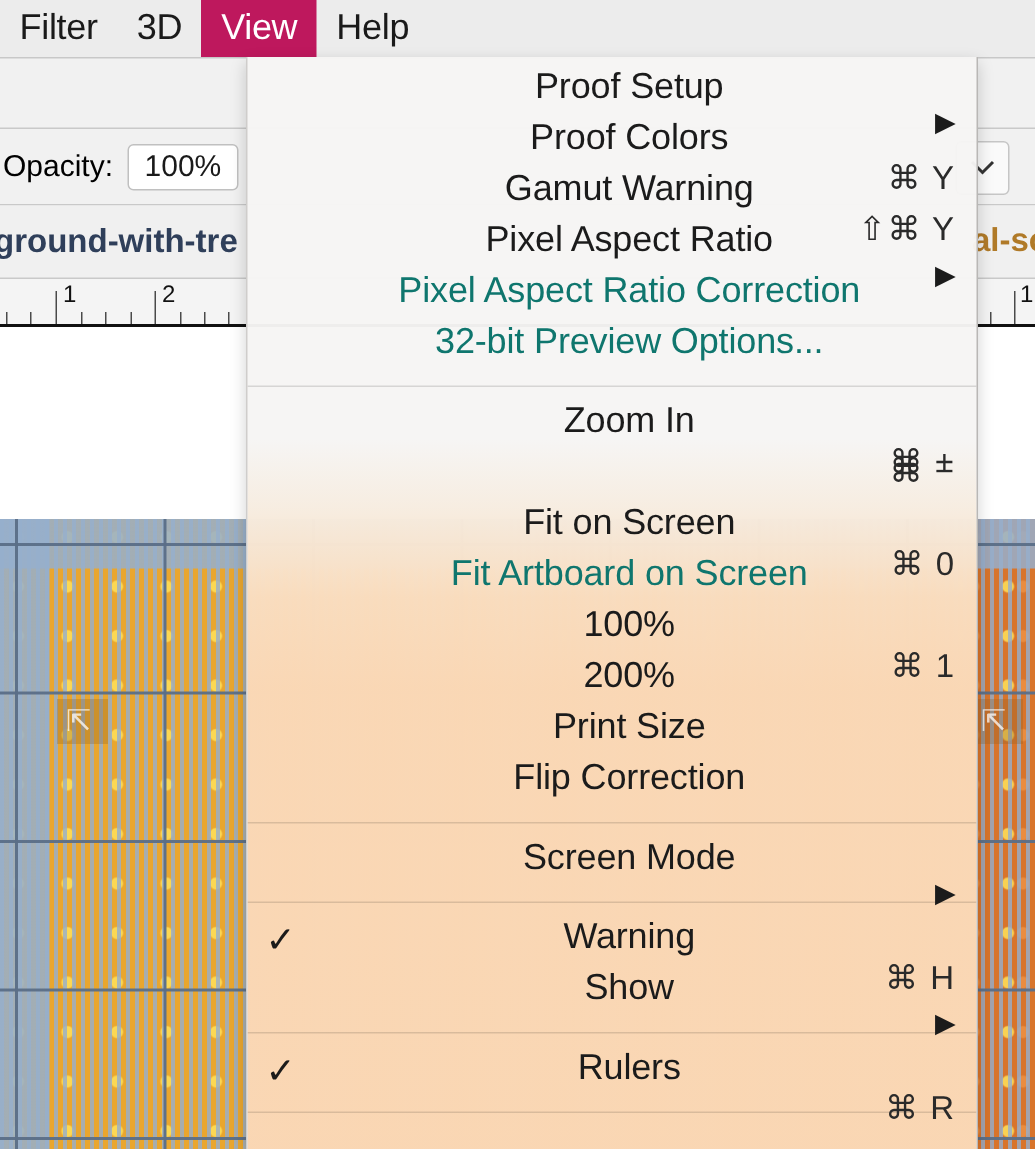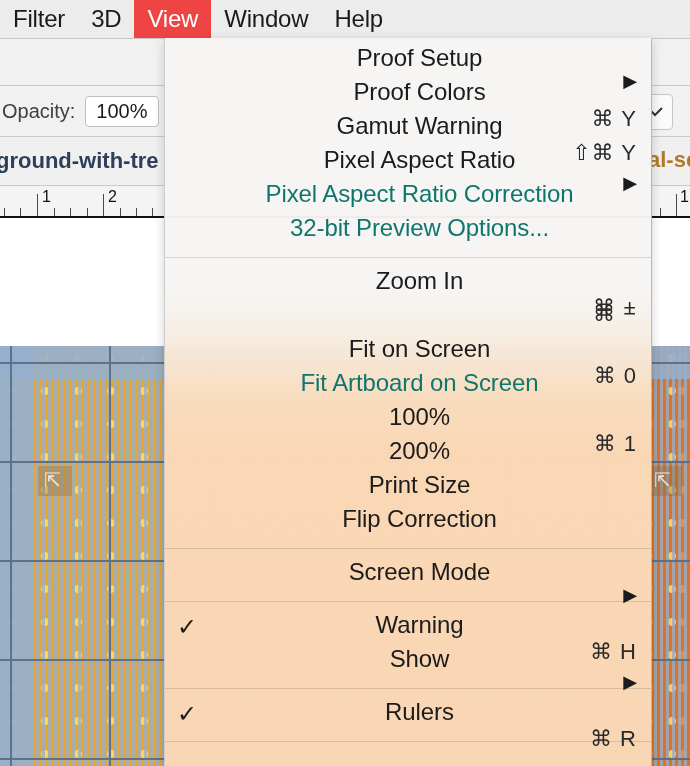--- a/index.html
+++ b/index.html
@@ -32,39 +32,39 @@
   }
   .mb-item {
     display: flex; align-items: center;
     padding: 0 13px;
     font-size: 24px;
     color: #1a1a1a;
     letter-spacing: -0.2px;
   }
   .mb-item.first { }
   .mb-item.active {
-    background: #ef4444;
+    background: #be185d;
     color: #ffffff;
     align-items: center;
   }
 
   
   .optionsbar {
     position: absolute; left: 0; top: 39px; width: 690px; height: 46px;
     background: #f1f1f1;
     border-bottom: 1px solid #c9c9c9;
   }
   .optionsbar2 {
     position: absolute; left: 0; top: 86px; width: 690px; height: 50px;
     background: #f1f1f1;
     border-bottom: 1px solid #c9c9c9;
     display: flex; align-items: center;
   }
   .opacity-label {
-    font-size: 20px; color: #404040; margin-left: 2px;
+    font-size: 20px; color: #000000; margin-left: 2px;
   }
   .opacity-box {
     margin-left: 10px;
     background: #fff;
     border: 1px solid #c0c0c0;
     border-radius: 4px;
     padding: 3px 10px;
     font-size: 20px;
     color: #1a1a1a;
   }
@@ -314,23 +314,20 @@
       <div class="mb-item first">
           <span>Filter</span>
         </div>
       <div class="mb-item">
           <span>3D</span>
         </div>
       <div class="mb-item active">
           <span>View</span>
         </div>
       <div class="mb-item">
-          <span>Window</span>
-        </div>
-      <div class="mb-item">
           <span>Help</span>
         </div>
     </div>
   </div>
 
   <div class="menu">
     <div class="menu-tint"></div>
     <div class="menu-inner" id="menu-body">
       <div class="mspace"></div>
     <div class="mrow">

